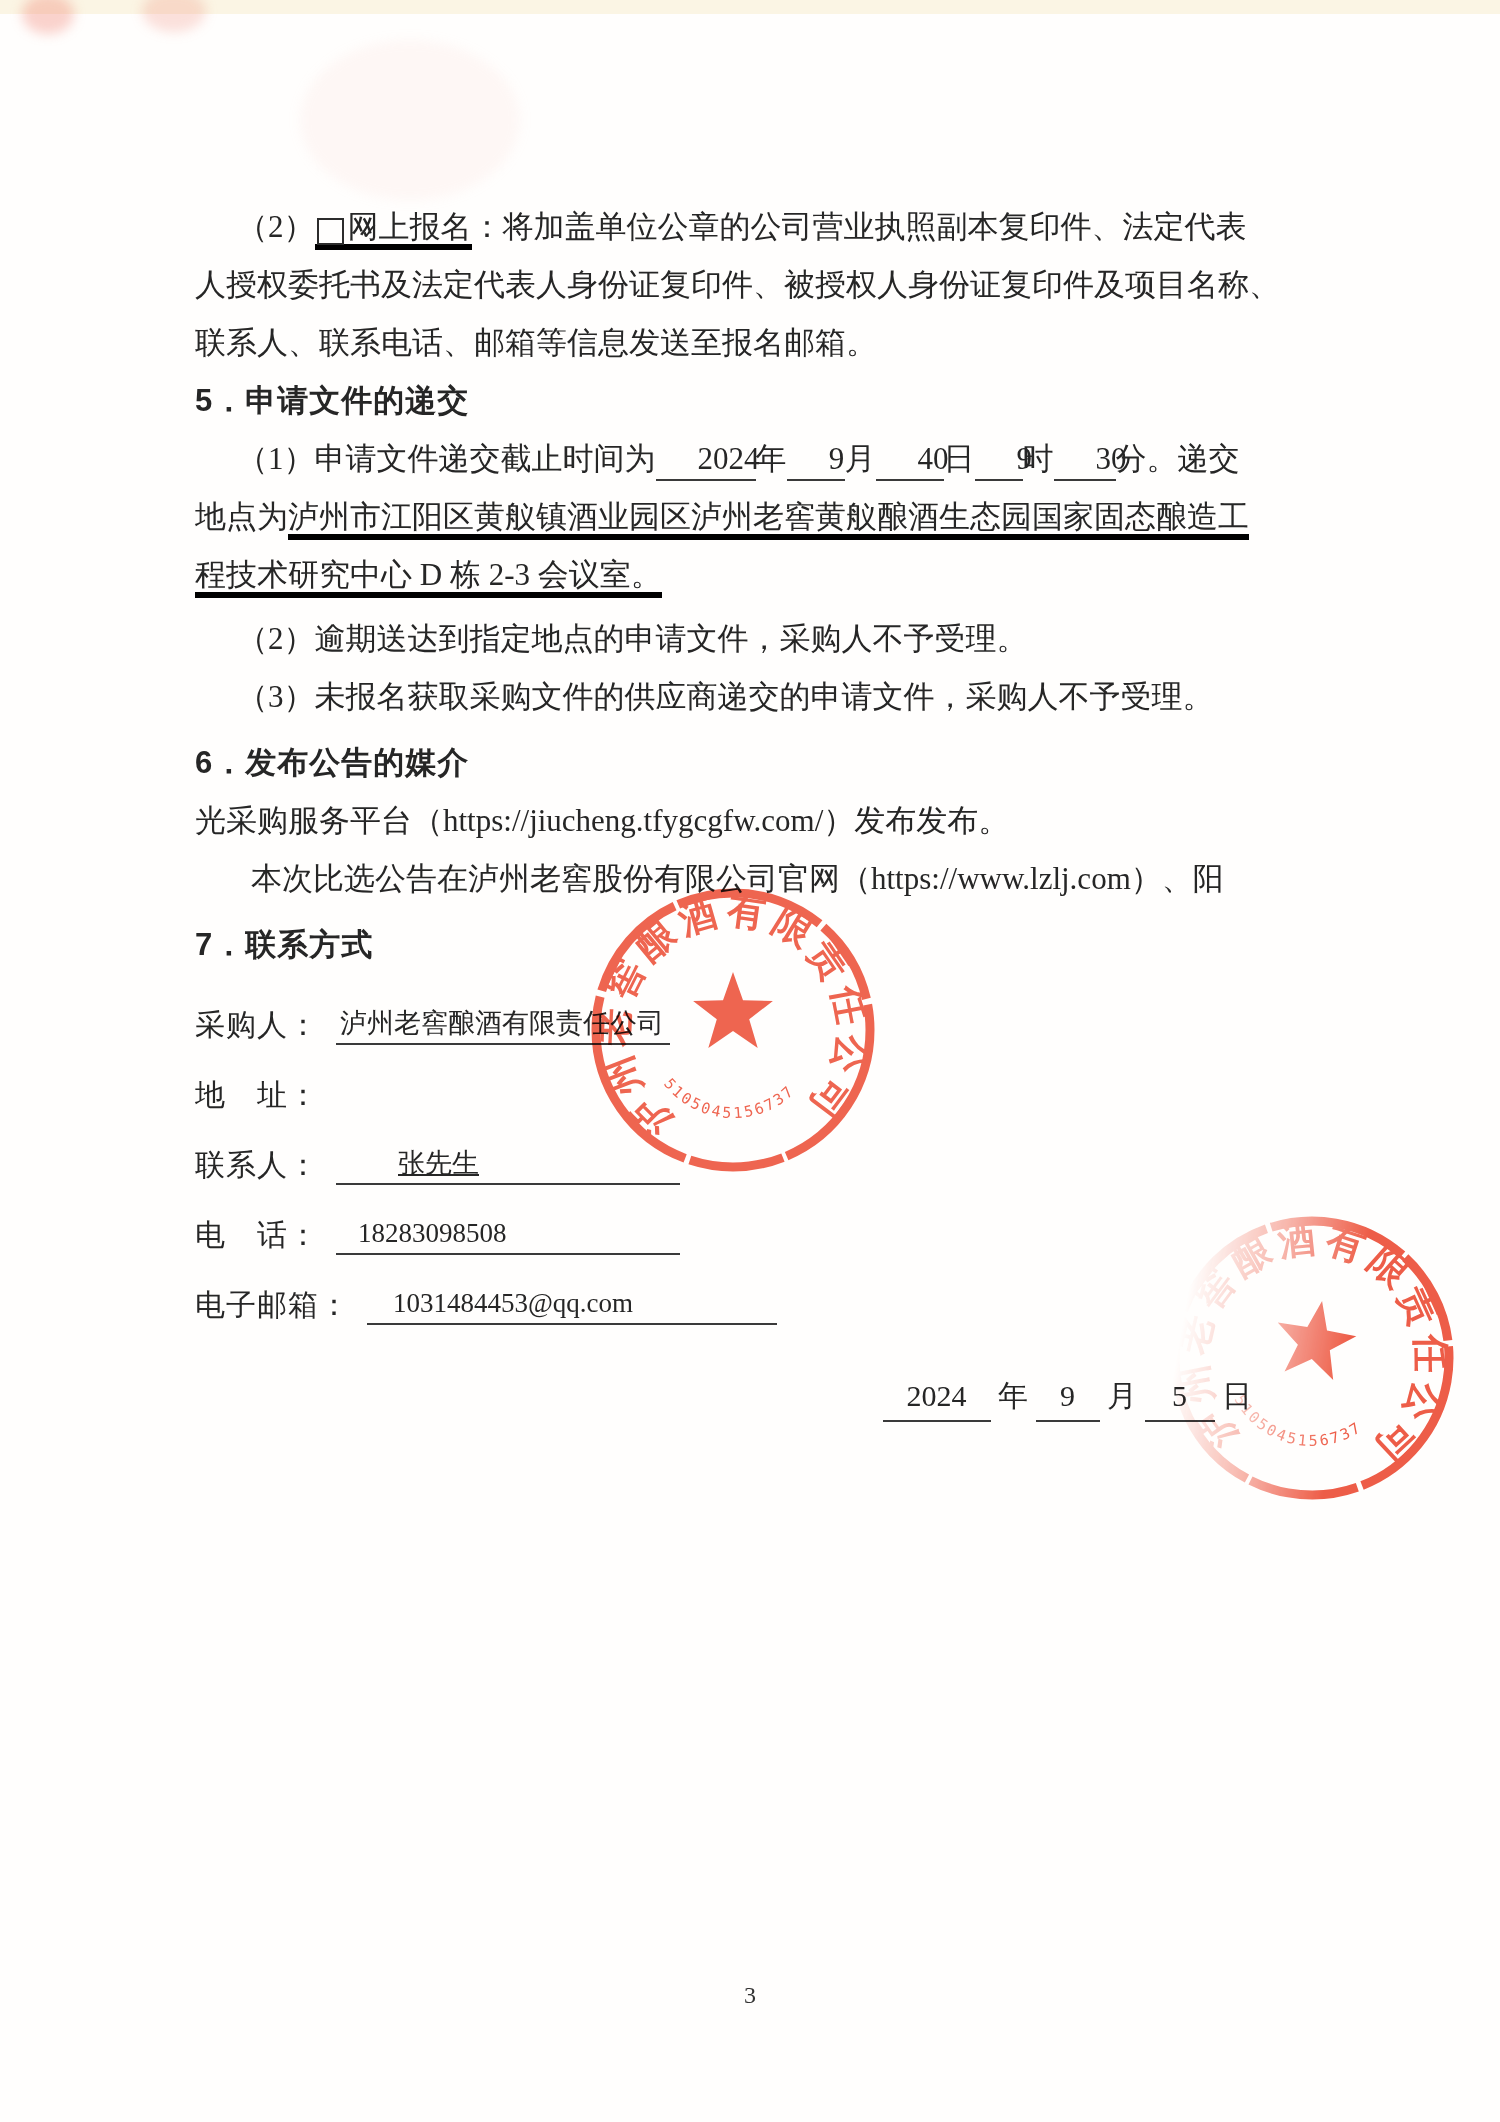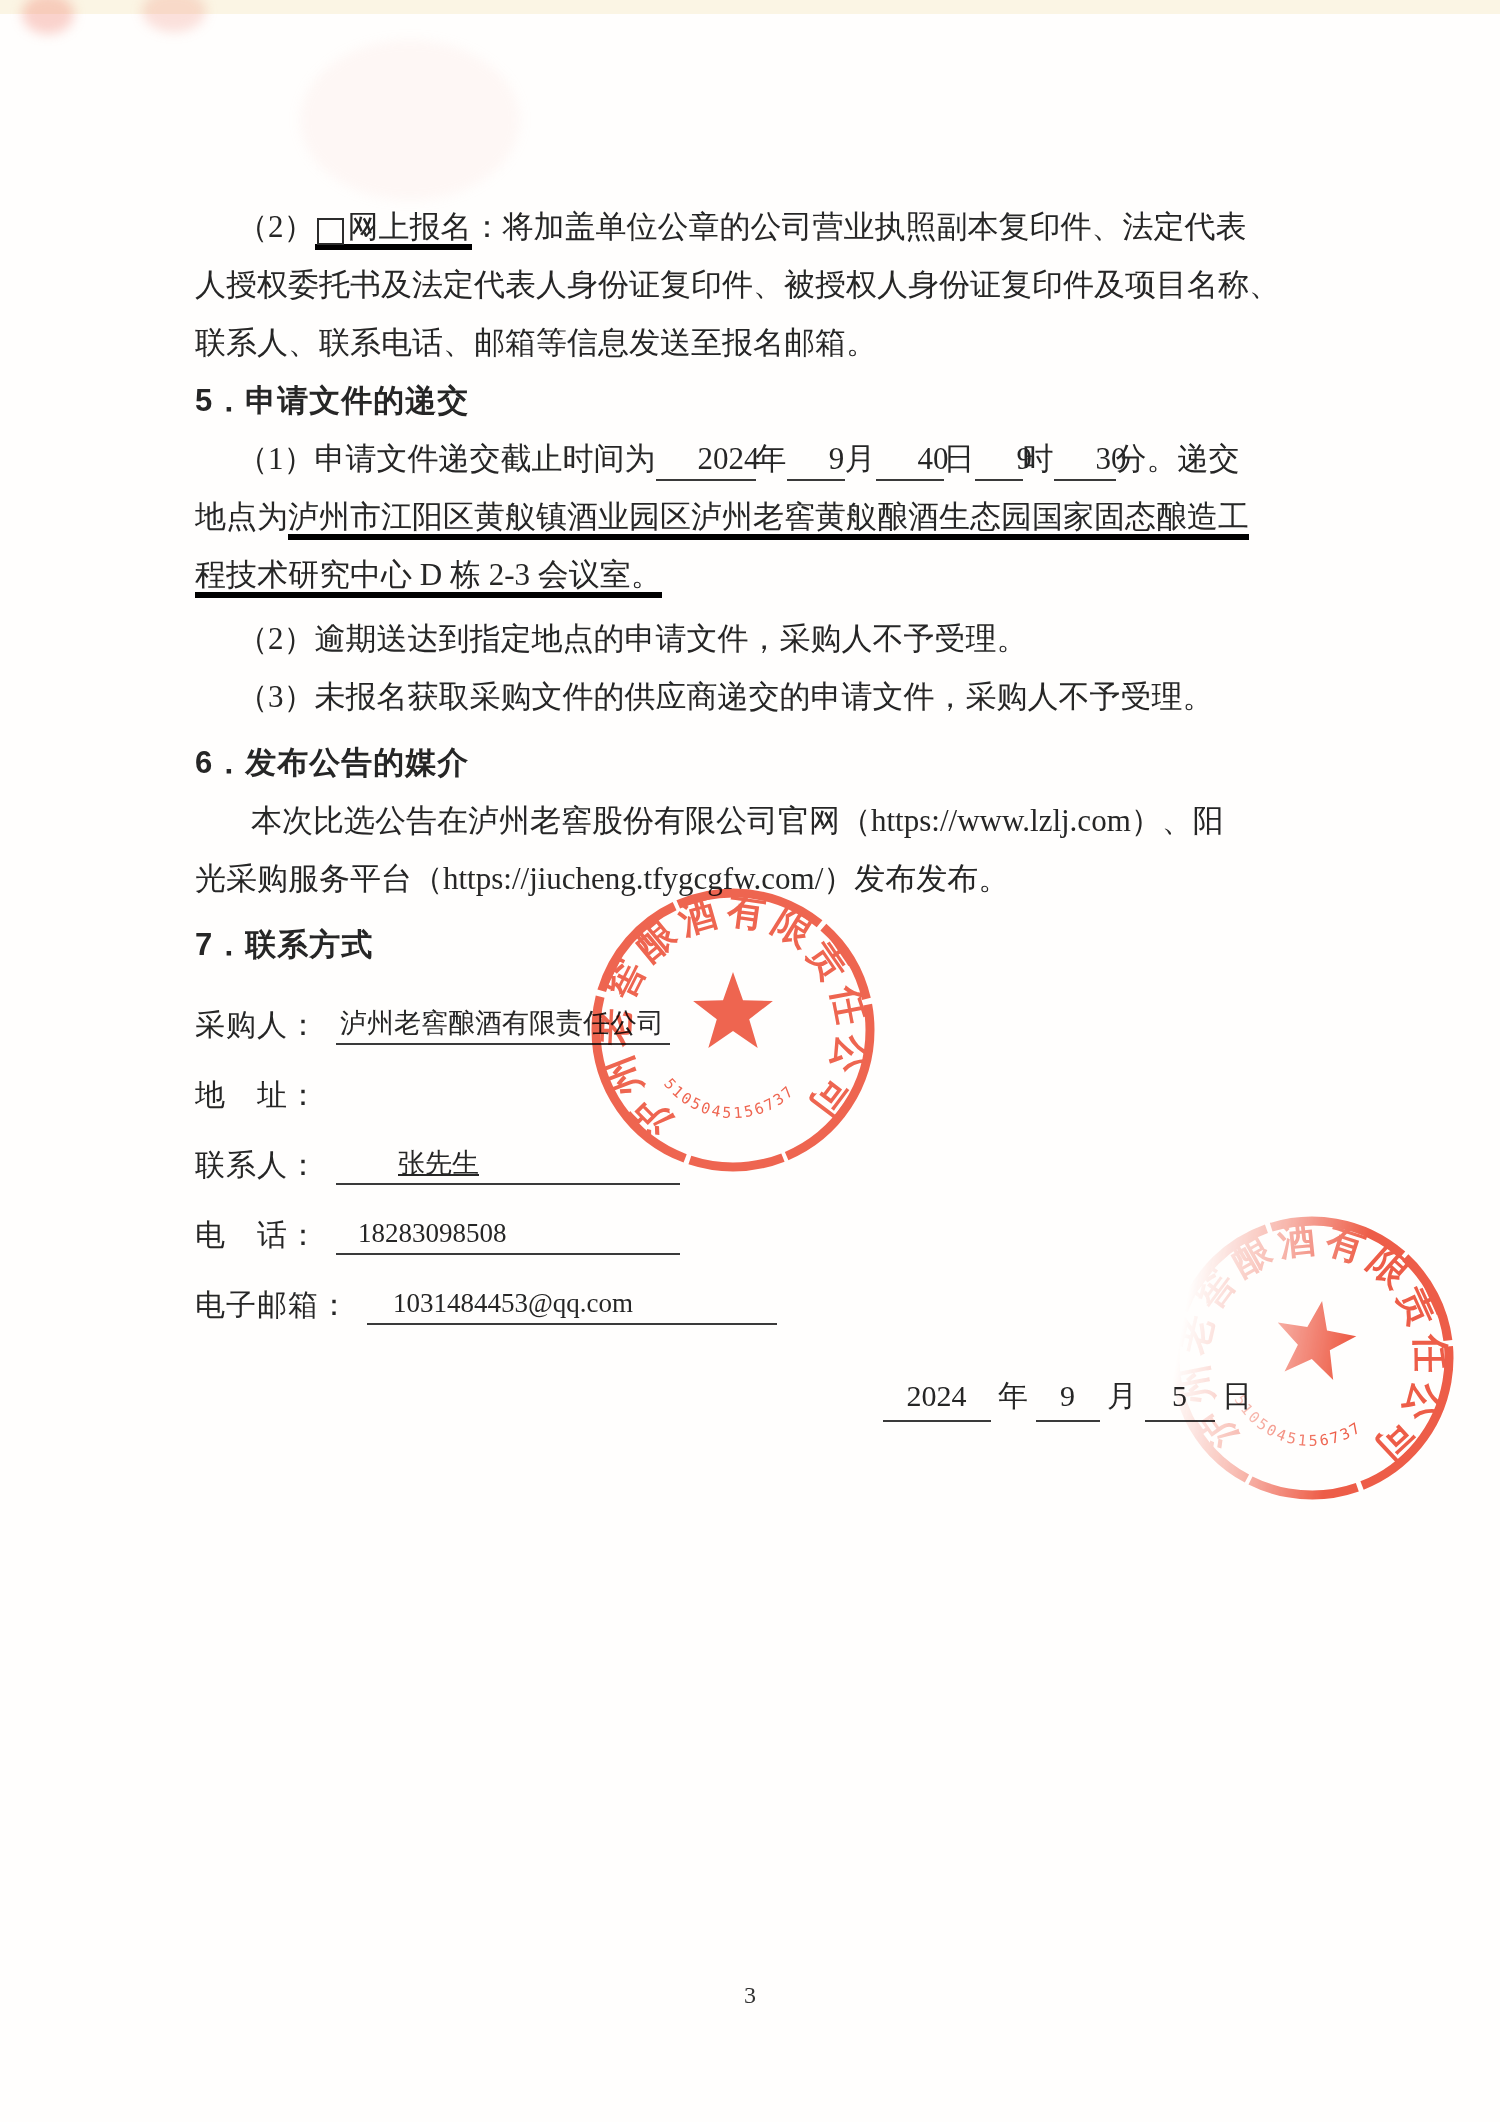--- a/index.html
+++ b/index.html
@@ -76,22 +76,22 @@
       <span>地点为</span><span class="u">泸州市江阳区黄舣镇酒业园区泸州老窖黄舣酿酒生态园国家固态酿造工</span>
     </div>
     <div class="line">
       <span class="u">程技术研究中心 D 栋 2-3 会议室。</span>
     </div>
 
     <div class="line indent" style="margin-top:6px;">（2）逾期送达到指定地点的申请文件，采购人不予受理。</div>
     <div class="line indent">（3）未报名获取采购文件的供应商递交的申请文件，采购人不予受理。</div>
 
     <div class="line heading" style="margin-top:8px;">6．发布公告的媒介</div>
+    <div class="line">光采购服务平台（https://jiucheng.tfygcgfw.com/）发布发布。</div>
     <div class="line" style="text-indent:56px;">本次比选公告在泸州老窖股份有限公司官网（https://www.lzlj.com）、阳</div>
-    <div class="line">光采购服务平台（https://jiucheng.tfygcgfw.com/）发布发布。</div>
 
     <div class="line heading" style="margin-top:8px;">7．联系方式</div>
   </div>
 
   <div class="contact">
     <div class="crow">
       <span class="clabel">采购人：</span>
       <span class="cvalue cv1">泸州老窖酿酒有限责任公司</span>
     </div>
     <div class="crow">

